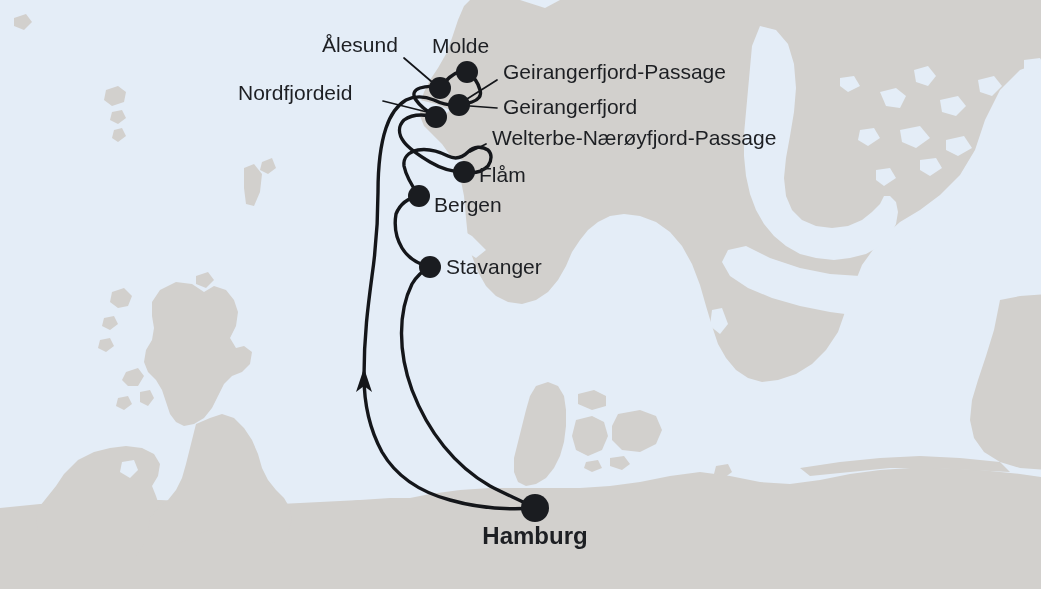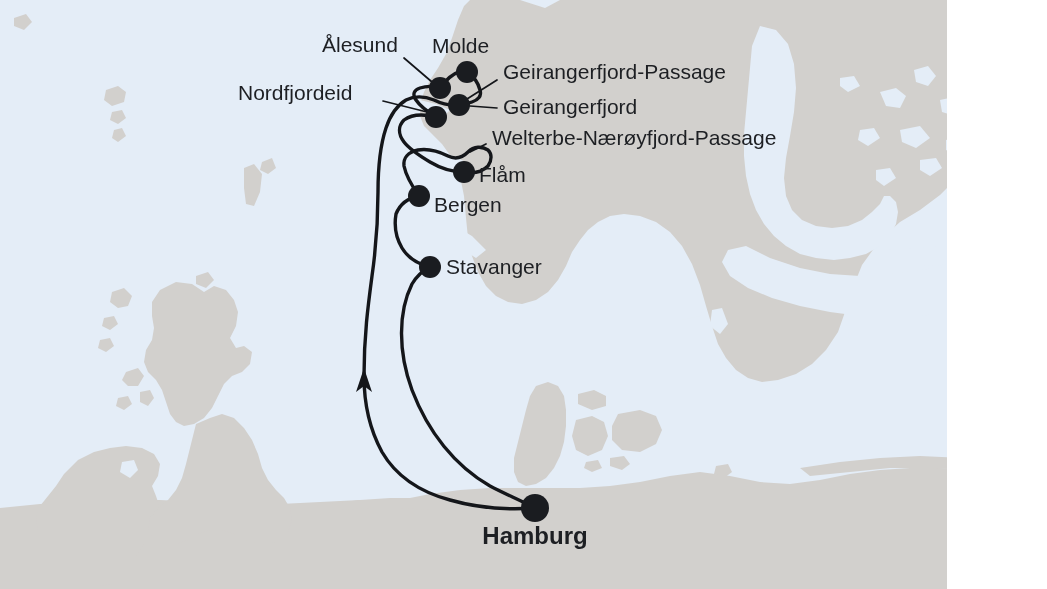--- a/index.html
+++ b/index.html
@@ -2,21 +2,21 @@
 <html><head>
 <meta charset="utf-8">
 <style>
   html, body {
     margin: 0;
     padding: 0;
     background: #ffffff;
   }
   #map-root {
     position: relative;
-    width: 947px;
+    width: 1041px;
     height: 589px;
     overflow: hidden;
     font-family: "Liberation Sans", sans-serif;
     background: #a3a3a3;
     text-decoration: underline;
   }
   #map-svg {
     position: absolute;
     top: 0;
     left: 0;

